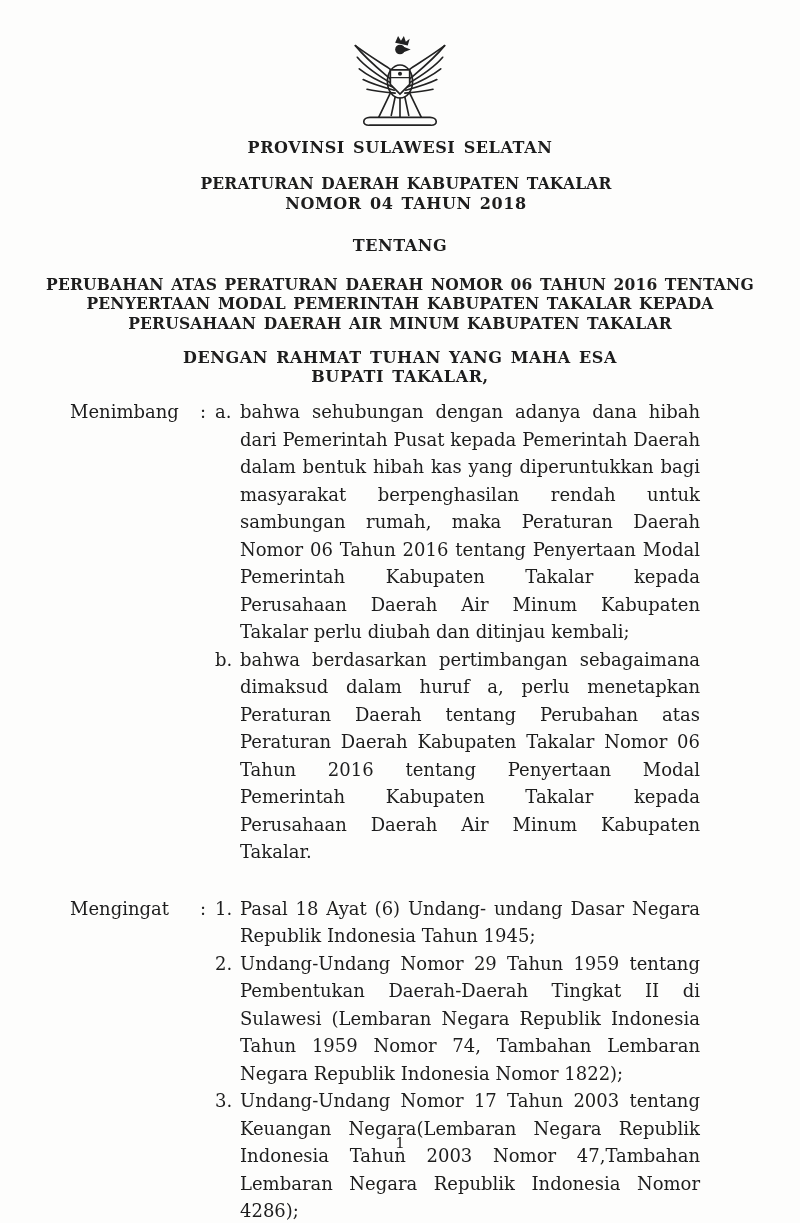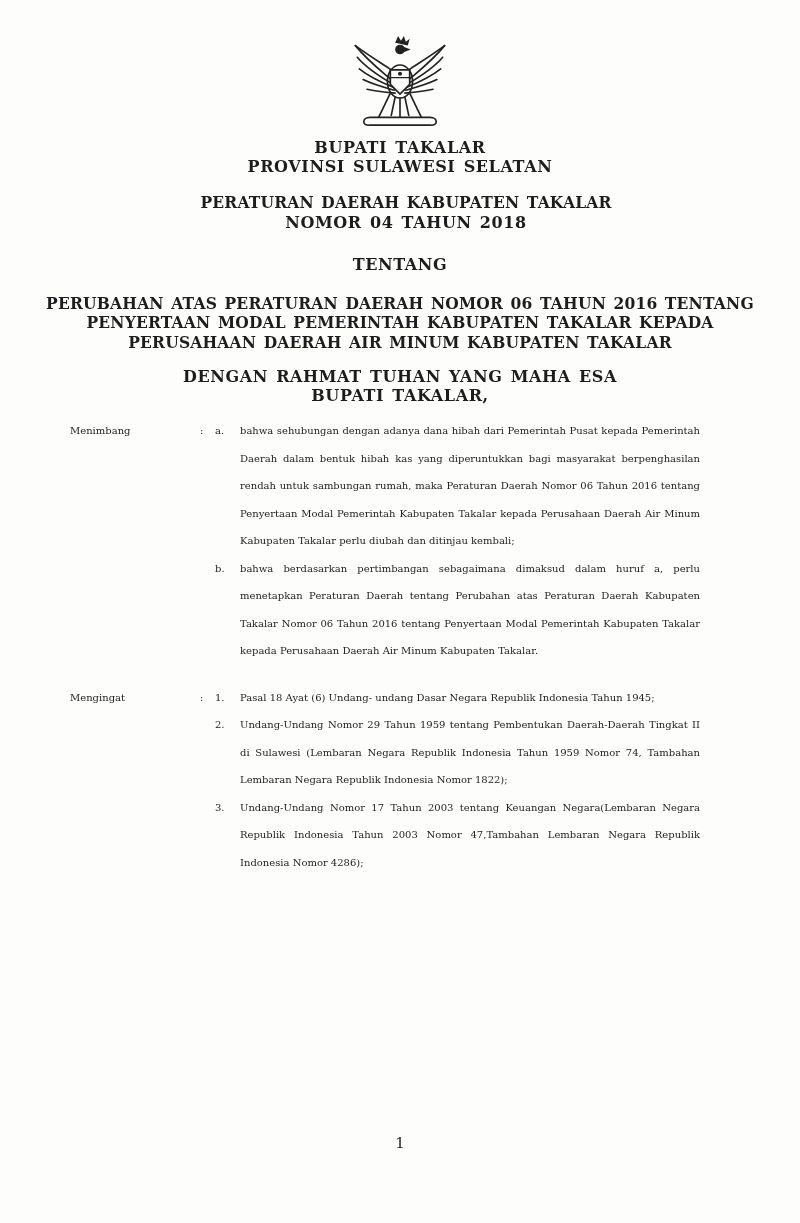--- a/index.html
+++ b/index.html
@@ -41,25 +41,25 @@
   .letterhead   { margin-top: 8px; }
   .regulation   { margin-top: 17px; margin-left: 12px; }
   .tentang      { margin-top: 23px; }
   .doc-title    { margin-top: 20px; }
   .preamble     { margin-top: 15px; }
 
   .clause {
     display: grid;
     grid-template-columns: 130px 15px 1fr;
     padding: 0 100px 0 70px;
-    font-size: 10px;
+    font-size: 18px;
     line-height: 27.5px;
   }
   .clause-menimbang { margin-top: 12px; }
-  .clause-mengingat { margin-top: 19px; }
+  .clause-mengingat { margin-top: 29px; }
   .clause .label, .clause .colon {
     font-weight: normal;
   }
   .item {
     display: grid;
     grid-template-columns: 25px 1fr;
   }
   .item .marker { }
   .item .text {
     text-align: justify;
@@ -118,21 +118,20 @@
       <path class="ln" d="M60 66 l4 19"></path>
 
       <path class="ln" d="M45 62 L33 87"></path>
       <path class="ln" d="M65 62 L77 87"></path>
 
       <path d="M24 87 C16 87, 15 96, 24 95 L86 95 C95 96, 94 87, 86 87 Z" fill="#fdfdfc" stroke="#222222" stroke-width="1.7"></path>
     </svg>
   </div>
 
   <div class="letterhead">
-    <div class="center-line">BUPATI TAKALAR</div>
     <div class="center-line">PROVINSI SULAWESI SELATAN</div>
   </div>
 
   <div class="regulation">
     <div class="center-line condensed">PERATURAN DAERAH KABUPATEN TAKALAR</div>
     <div class="center-line">NOMOR 04 TAHUN 2018</div>
   </div>
 
   <div class="tentang center-line">TENTANG</div>
 

